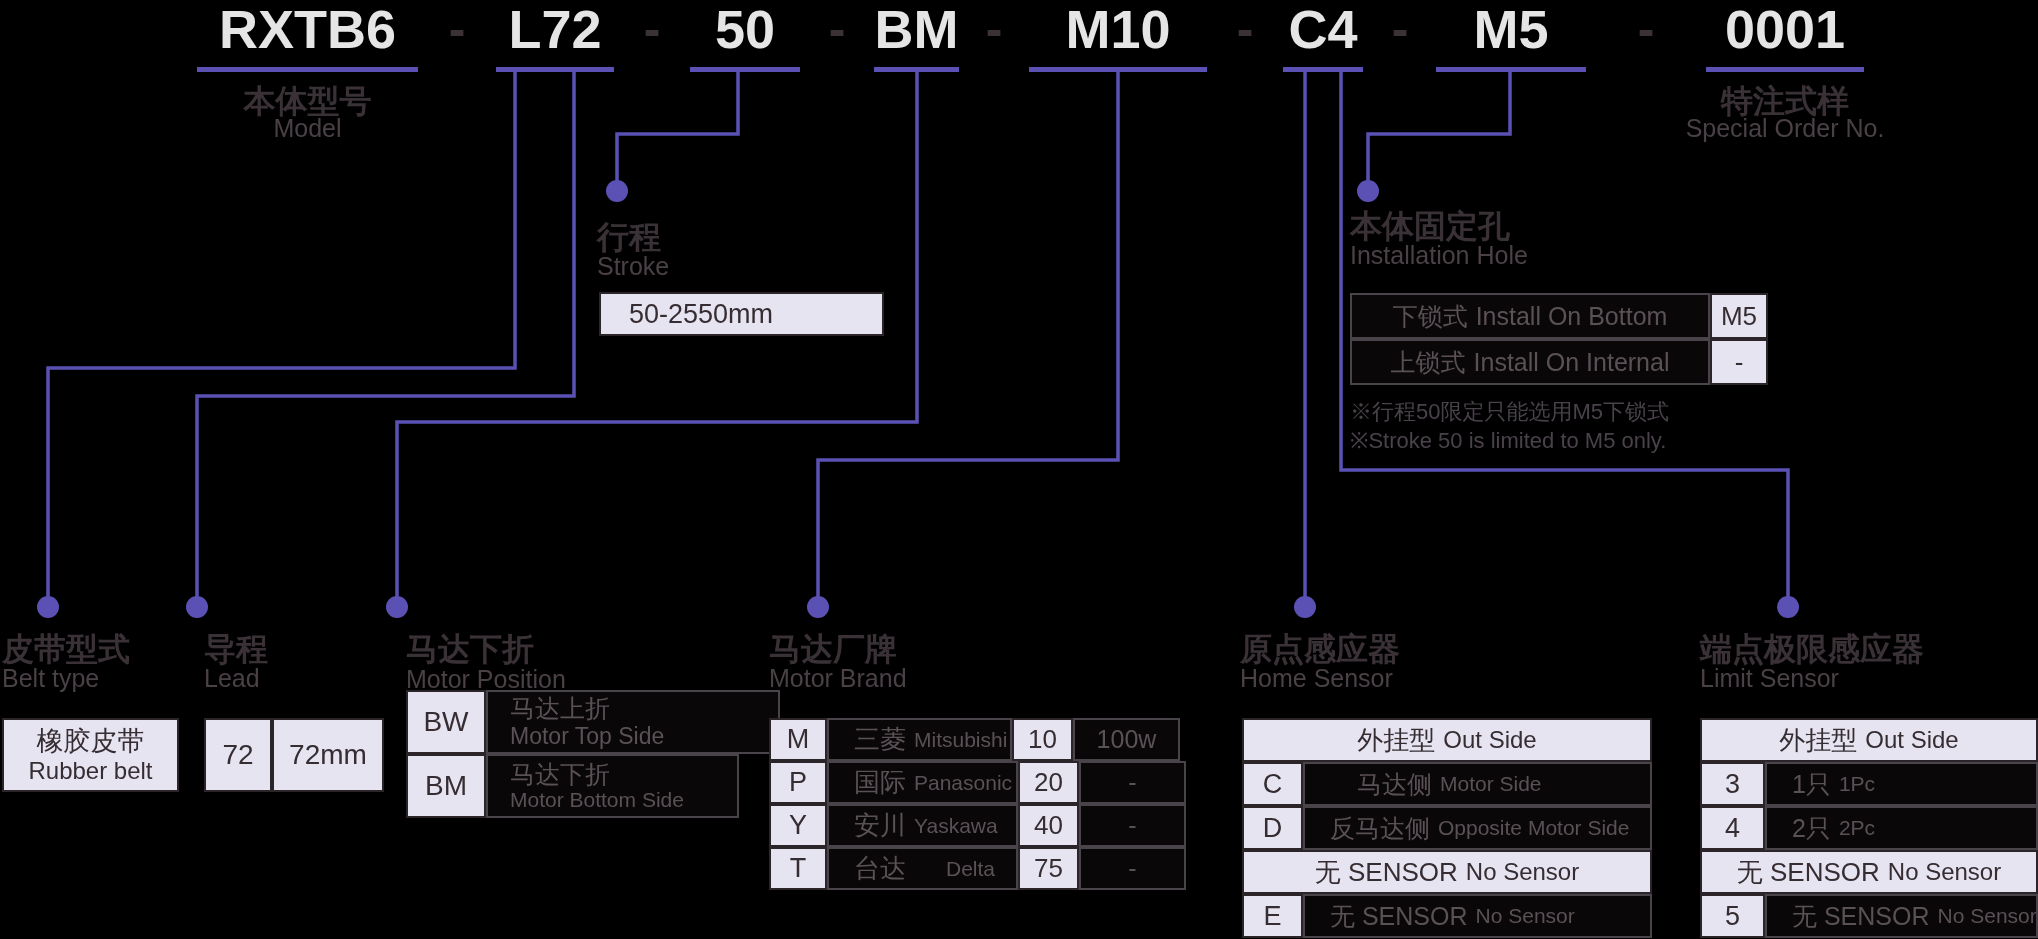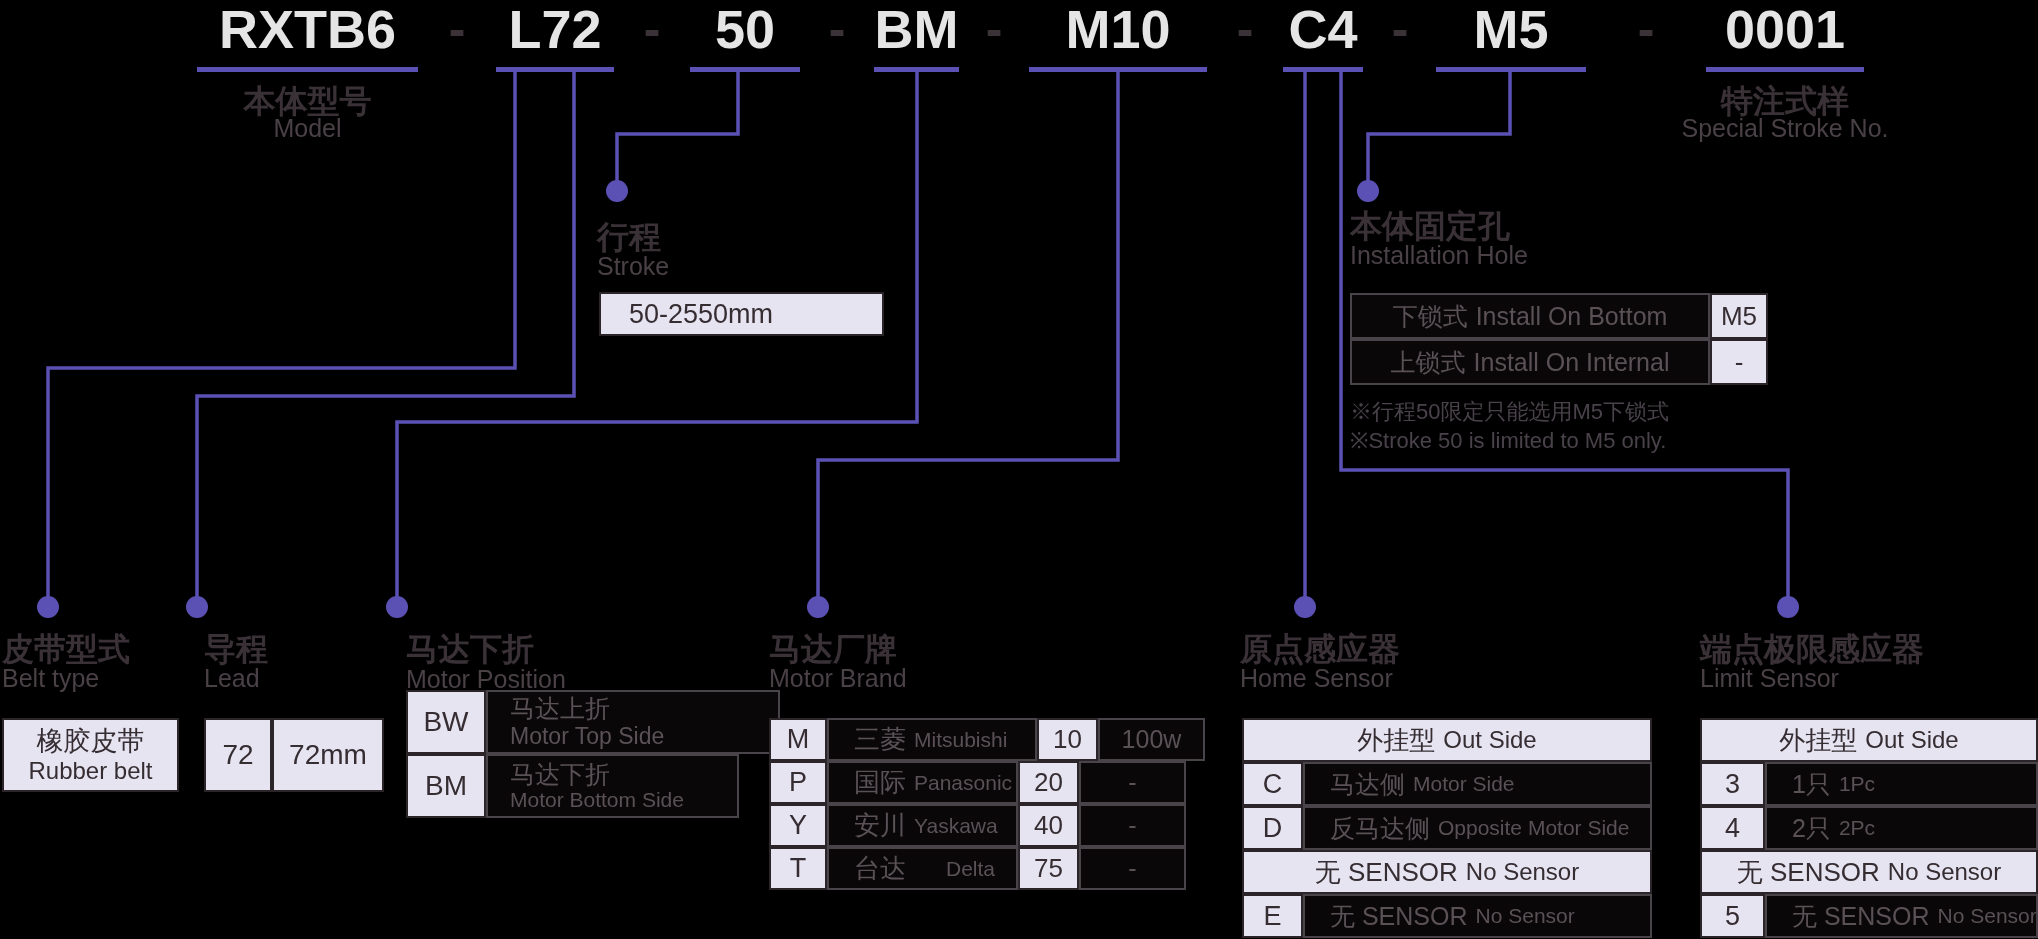--- a/index.html
+++ b/index.html
@@ -77,21 +77,21 @@
   <div class="underline" style="left:690px;width:110px;"></div>
   <div class="underline" style="left:874px;width:85px;"></div>
   <div class="underline" style="left:1029px;width:178px;"></div>
   <div class="underline" style="left:1283px;width:80px;"></div>
   <div class="underline" style="left:1436px;width:150px;"></div>
   <div class="underline" style="left:1706px;width:158px;"></div>
 
   <div class="cjk-title center" style="left:197px;top:80px;width:221px;">本体型号</div>
   <div class="en-sub center" style="left:197px;top:114px;width:221px;">Model</div>
   <div class="cjk-title center" style="left:1675px;top:80px;width:220px;">特注式样</div>
-  <div class="en-sub center" style="left:1655px;top:114px;width:260px;">Special Stroke No.</div>
+  <div class="en-sub center" style="left:1655px;top:114px;width:260px;">Special Order No.</div>
 
   <div class="cjk-title" style="left:597px;top:216px;">行程</div>
   <div class="en-sub" style="left:597px;top:252px;">Stroke</div>
   <div class="tbl" style="left:599px;top:292px;width:285px;">
     <div class="row">
       <div class="cell lav left-pad" style="width:285px;height:44px;padding-left:28px;font-size:27px;">50-2550mm</div>
     </div>
   </div>
 
   <div class="cjk-title" style="left:1350px;top:205px;">本体固定孔</div>
@@ -150,21 +150,21 @@
         <span style="font-size:21px;">Motor Bottom Side</span>
       </div>
     </div>
   </div>
 
   <div class="cjk-title" style="left:769px;top:628px;">马达厂牌</div>
   <div class="en-sub" style="left:769px;top:664px;">Motor Brand</div>
   <div class="tbl" style="left:769px;top:718px;">
     <div class="row">
       <div class="cell lav" style="width:58px;height:43px;font-size:27px;">M</div>
-      <div class="cell dk left-pad" style="width:210px;height:43px;">
+      <div class="cell dk left-pad" style="width:185px;height:43px;">
         <span class="cn-big">三菱</span>
         <span class="en-small">Mitsubishi</span>
       </div>
       <div class="cell lav" style="width:61px;height:43px;font-size:26px;">10</div>
       <div class="cell dk" style="width:107px;height:43px;font-size:25px;">100w</div>
     </div>
     <div class="row">
       <div class="cell lav" style="width:58px;height:43px;font-size:27px;">P</div>
       <div class="cell dk left-pad" style="width:191px;height:43px;">
         <span class="cn-big">国际</span>
@@ -198,21 +198,21 @@
   <div class="tbl" style="left:1242px;top:718px;">
     <div class="row">
       <div class="cell lav" style="width:410px;height:44px;">
         <span class="cn-big">外挂型</span>
         <span class="en-small" style="font-size:24px;">Out Side</span>
       </div>
     </div>
     <div class="row">
       <div class="cell lav" style="width:61px;height:44px;font-size:27px;">C</div>
       <div class="cell dk left-pad" style="width:349px;height:44px;">
-        <span style="font-size:25px;">马达侧</span>
+        <span style="font-size:25px;margin-left:27px;">马达侧</span>
         <span class="en-small">Motor Side</span>
       </div>
     </div>
     <div class="row">
       <div class="cell lav" style="width:61px;height:44px;font-size:27px;">D</div>
       <div class="cell dk left-pad" style="width:349px;height:44px;">
         <span style="font-size:25px;">反马达侧</span>
         <span class="en-small">Opposite Motor Side</span>
       </div>
     </div>

